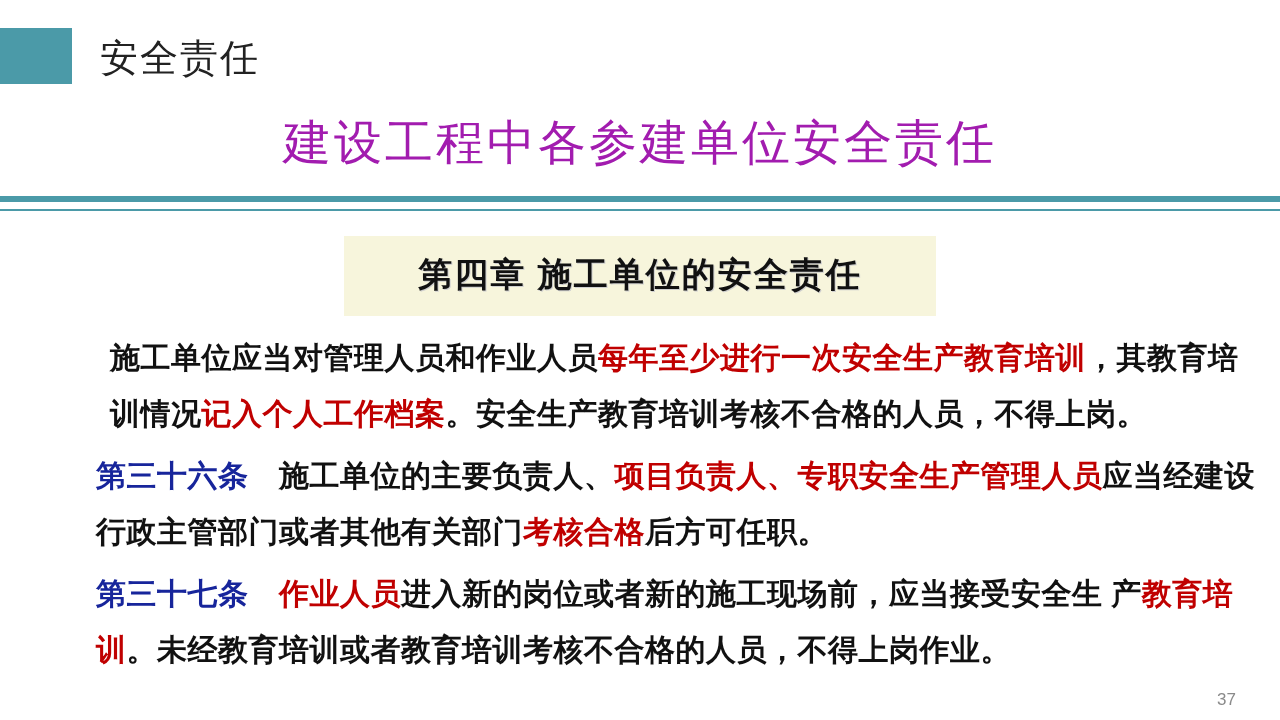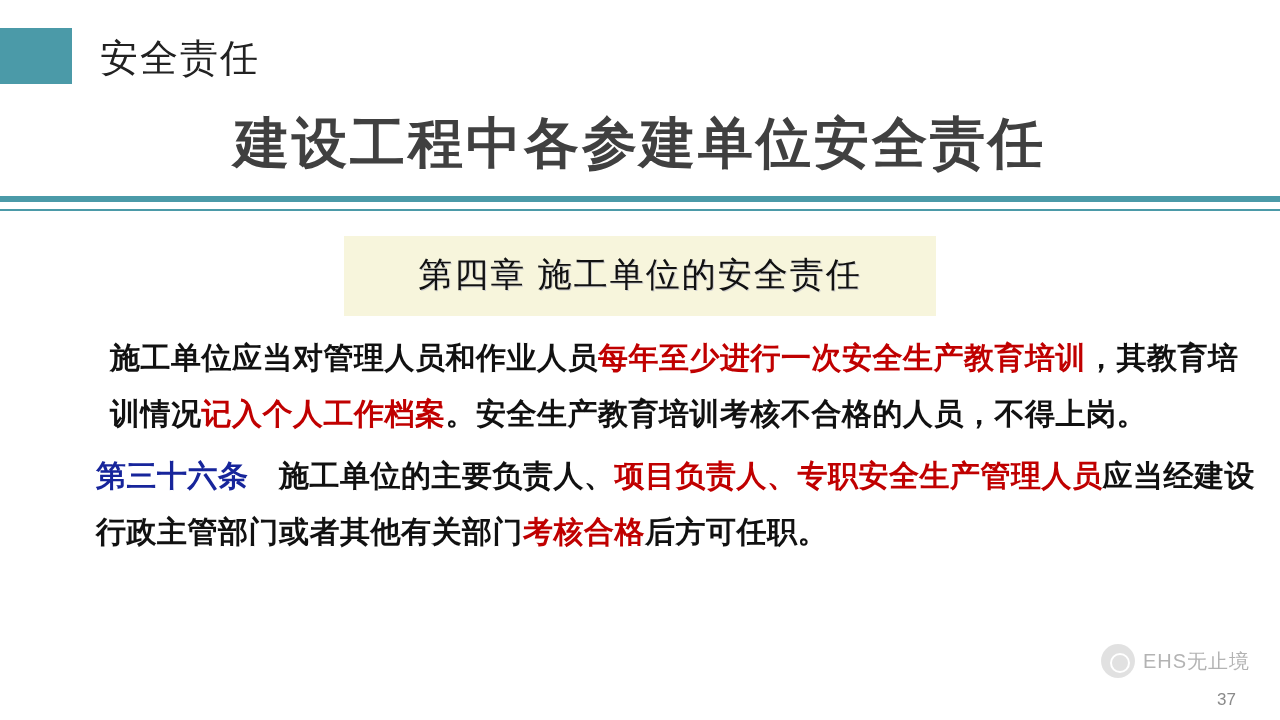--- a/index.html
+++ b/index.html
@@ -45,23 +45,23 @@
     letter-spacing: 2px;
     line-height: 48px;
     font-family: "Liberation Sans", sans-serif;
   }
   .main-title {
     position: absolute;
     left: 0;
     top: 108px;
     width: 1280px;
     text-align: center;
-    font-size: 55px;
-    font-weight: bold;
-    color: #404040;
+    font-size: 48px;
+    font-weight: normal;
+    color: #a21caf;
     letter-spacing: 3px;
     line-height: 70px;
   }
   .rule-thick {
     position: absolute;
     left: 0;
     top: 196px;
     width: 1280px;
     height: 6px;
     background: #4b9aa8;
@@ -84,21 +84,21 @@
     height: 80px;
     background: #f7f5dc;
   }
   .chapter-title {
     position: absolute;
     left: 344px;
     top: 250px;
     width: 592px;
     text-align: center;
     font-size: 34px;
-    font-weight: normal;
+    font-weight: bold;
     color: #111111;
     letter-spacing: 2px;
     line-height: 48px;
     text-shadow: 1px 1px 0 #cfcfcf;
   }
 
   
   .body {
     position: absolute;
     left: 24px;
@@ -184,22 +184,19 @@
     <div class="rule-thick"></div>
     <div class="rule-thin"></div>
   </div>
 
   <div class="chapter-band"></div>
   <div class="chapter-title">第四章 施工单位的安全责任</div>
 
   <div class="body">
     <p class="para indent2" id="p1"><span class="black">施工单位应当对管理人员和作业人员</span><span class="red">每年至少进行一次安全生产教育培训</span><span class="black">，其教育培训情况</span><span class="red">记入个人工作档案</span><span class="black">。安全生产教育培训考核不合格的人员，不得上岗。</span></p>
     <p class="para indent" id="p0"><span class="navy">第三十六条</span><span class="black">　施工单位的主要负责人、</span><span class="red">项目负责人、专职安全生产管理人员</span><span class="black">应当经建设行政主管部门或者其他有关部门</span><span class="red">考核合格</span><span class="black">后方可任职。</span></p>
+    <p class="para indent" id="p2"><span class="navy">第三十七条</span><span class="black">　</span><span class="red">作业人员</span><span class="black">进入新的岗位或者新的施工现场前，应当接受安全生 产</span><span class="red">教育培训</span><span class="black">。未经教育培训或者教育培训考核不合格的人员，不得上岗作业。</span></p>
   </div>
 
-  <div class="wm">
-    <span class="wm-logo"></span>
-    <span class="wm-text">EHS无止境</span>
-  </div>
 
   <div class="page-num">37</div>
 
 </div>
 
 </body></html>

